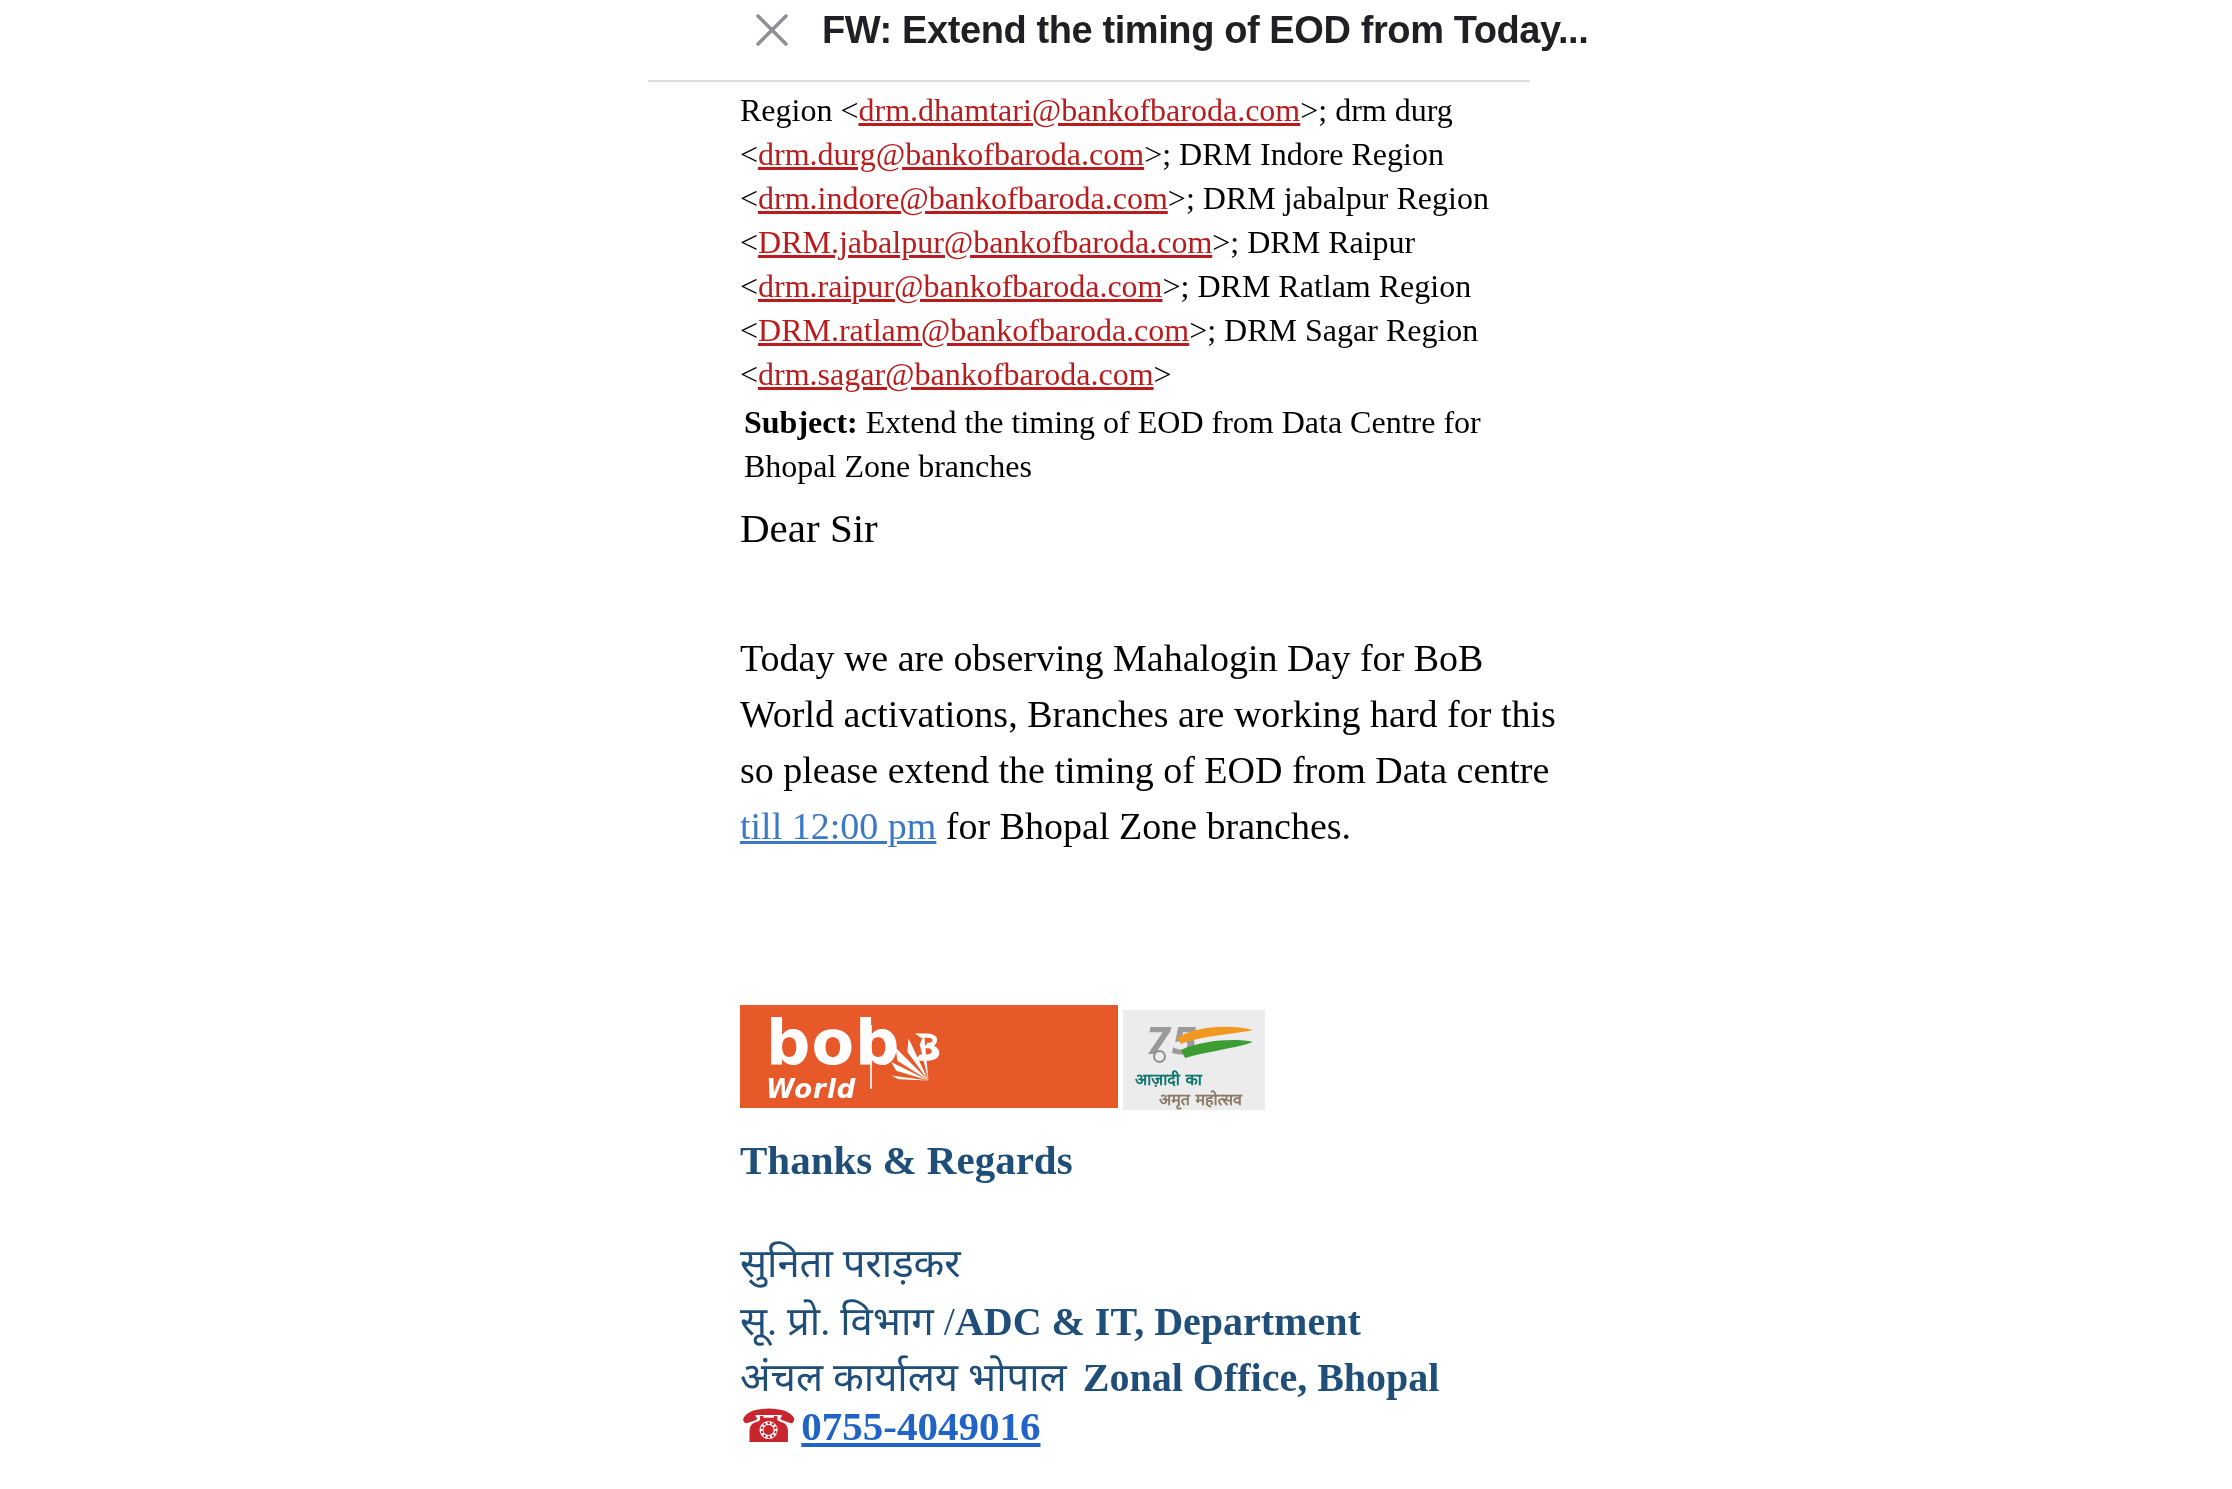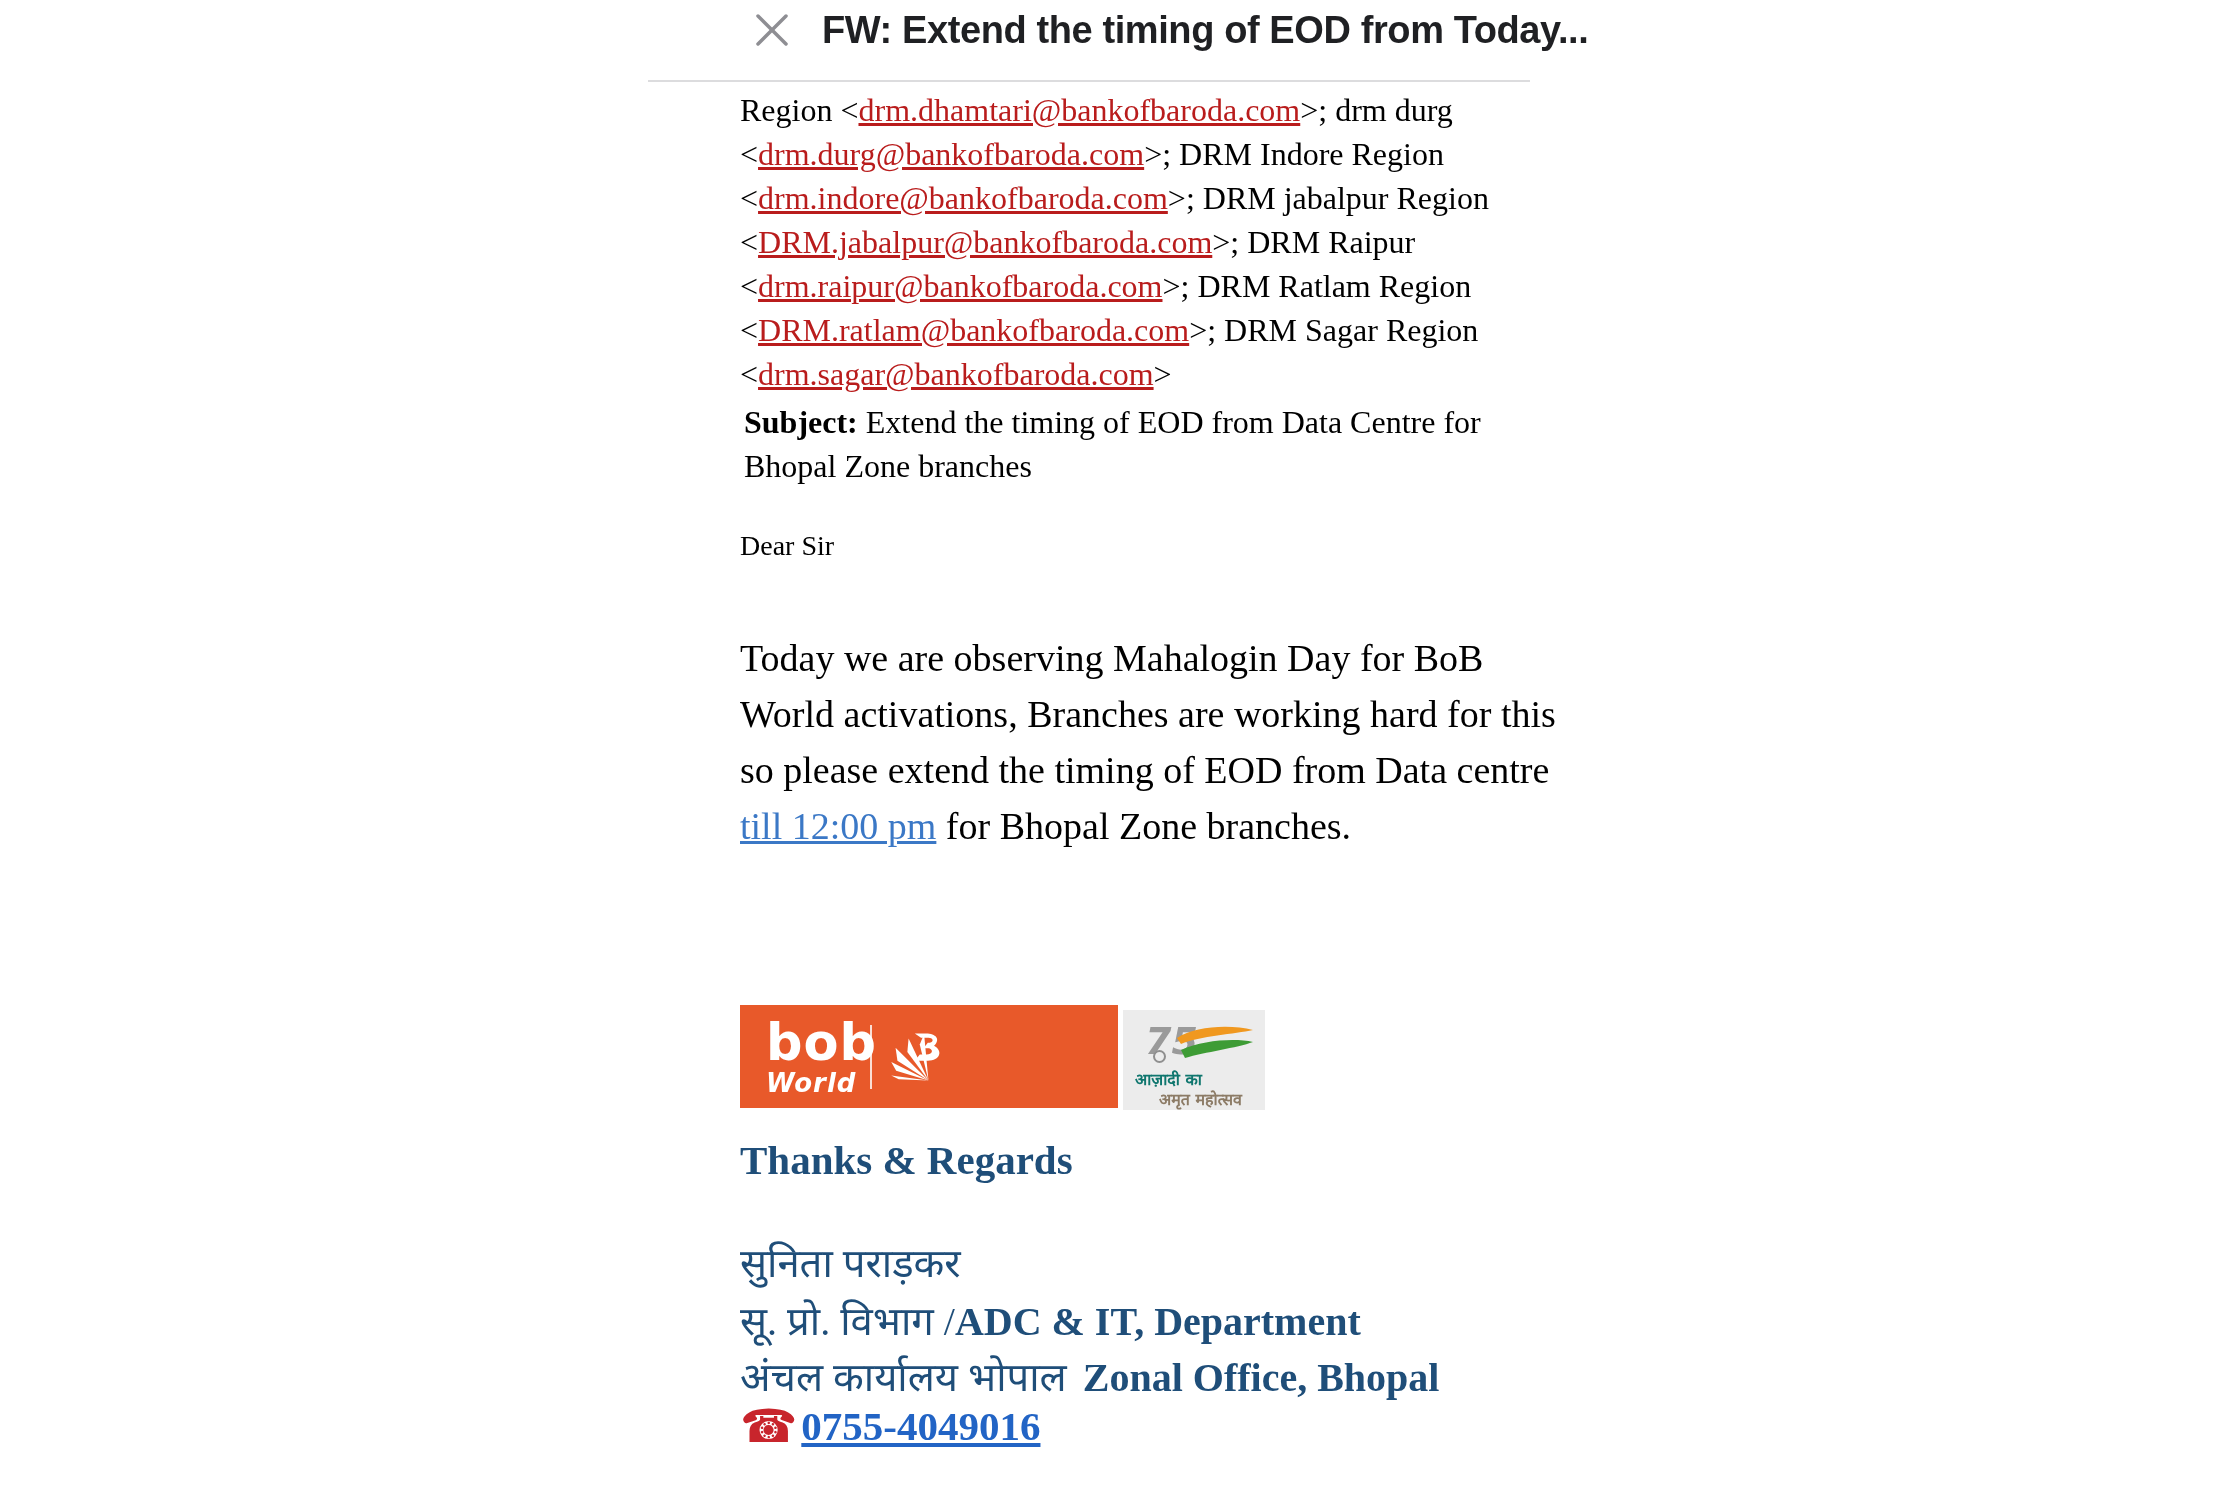--- a/index.html
+++ b/index.html
@@ -25,36 +25,36 @@
   .quoted{
     position:absolute;left:740px;top:88px;width:836px;
     font-size:32px;line-height:44px;color:#000;
   }
   .qline{white-space:nowrap;}
   .lnk{color:#b91c1c;text-decoration:underline;cursor:pointer;}
   .subject{margin:4px;}
   .subject b{font-weight:700;}
   
   .greeting{
-    position:absolute;left:740px;top:518px;margin:0;font-size:28px;line-height:56px;
+    position:absolute;left:740px;top:500px;margin:0;font-size:41px;line-height:56px;
   }
   .paragraph{
     position:absolute;left:740px;top:630px;width:826px;margin:0;
     font-size:38px;line-height:56px;
   }
   .paragraph .lnk{color:#3b78c6;}
   
   .logo-row{position:absolute;left:740px;top:1005px;height:106px;}
   .bob-box{
     position:absolute;left:0;top:0;width:378px;height:103px;background:#e8592a;
     display:flex;align-items:center;
   }
   .bob-left{margin-left:26px;width:104px;color:#fff;line-height:1;}
   .bob-text{
-    font-family:"DejaVu Sans", sans-serif;font-weight:700;font-size:51px;letter-spacing:1px;
+    font-family:"DejaVu Sans", sans-serif;font-weight:700;font-size:62px;letter-spacing:1px;
   }
   .world-text{
     font-family:"DejaVu Sans", sans-serif;font-style:italic;font-weight:700;
     font-size:26px;margin-top:2px;letter-spacing:1px;
   }
   .bob-divider{width:2px;height:64px;background:rgba(255,255,255,.8);margin:0 10px 0 0;}
   .bob-sun{width:62px;height:66px;margin:0 6px 0 8px;}
   .bob-right{color:#fff;line-height:1;}
   .bob-hindi{
     font-family:"DejaVu Sans", sans-serif;font-weight:700;font-size:24px;letter-spacing:1px;

